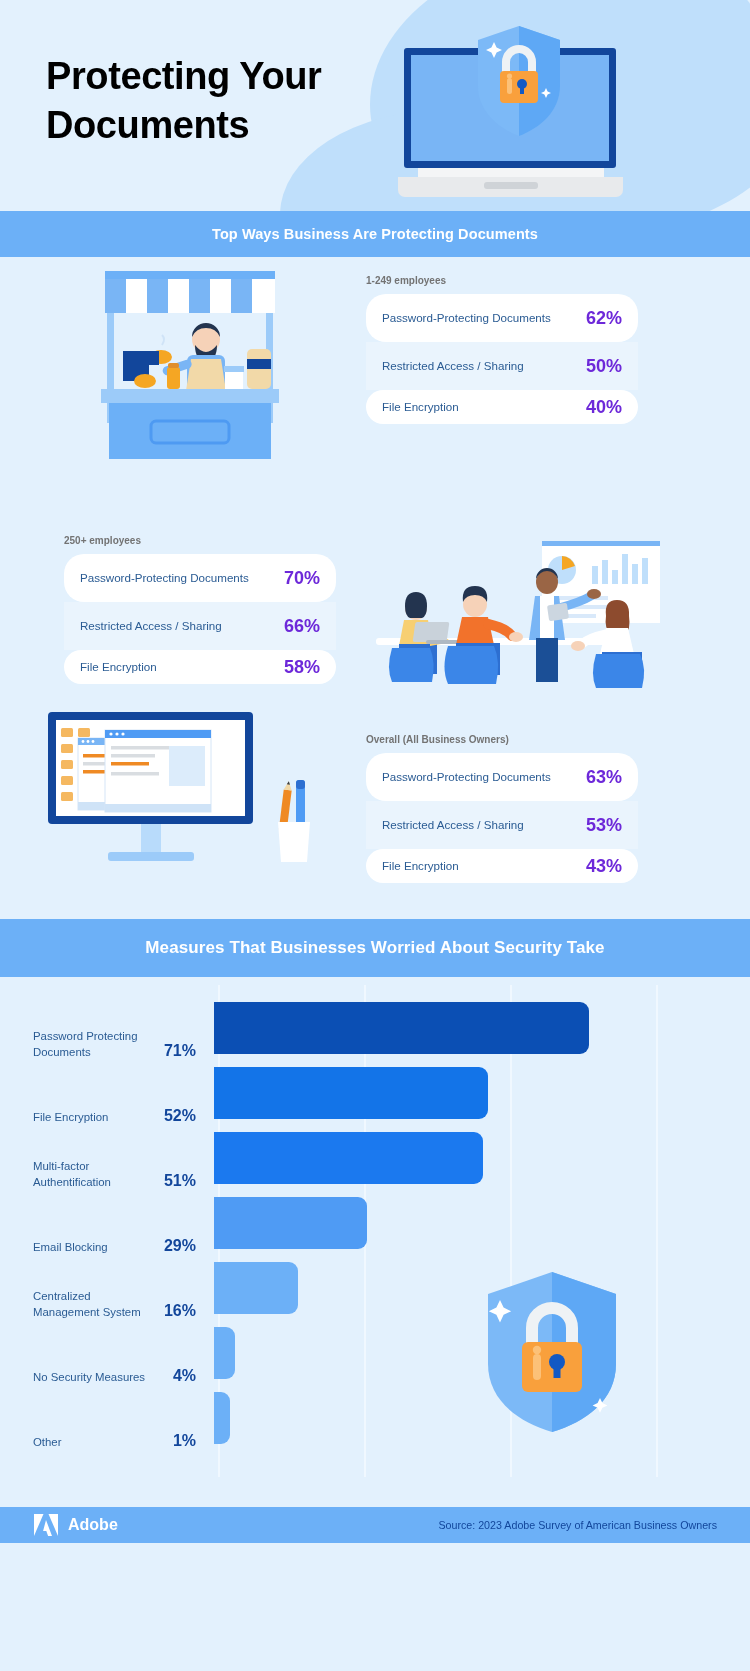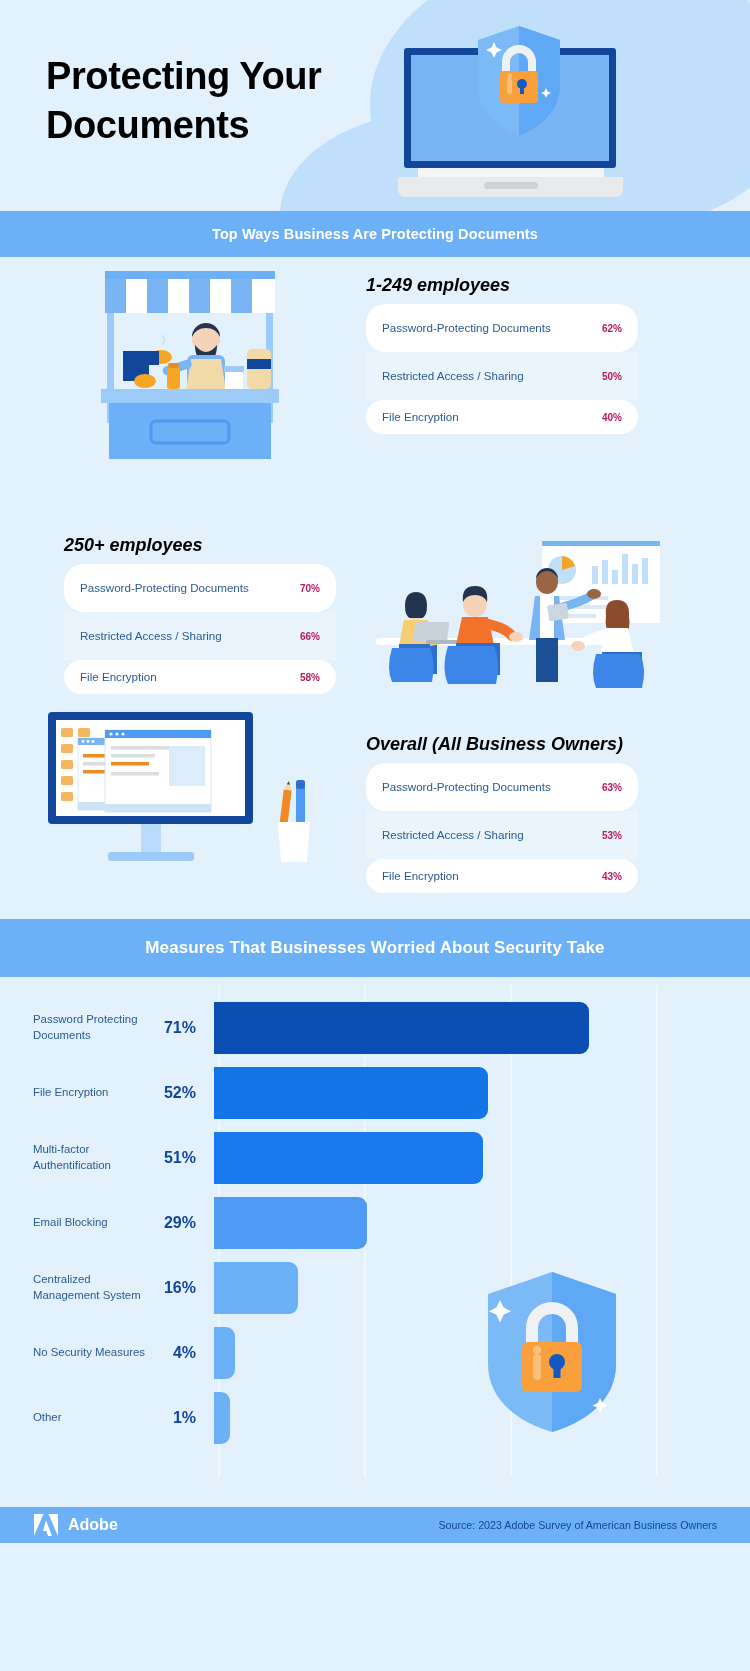--- a/index.html
+++ b/index.html
@@ -36,27 +36,27 @@
   .band { background: #6cb0f7; height: 46px; display:flex; align-items:center; justify-content:center; }
   .band-text { color: #ffffff; font-weight: bold; font-size: 14.5px; letter-spacing: 0.1px; }
   .band-big { height: 58px; }
   .band-big .band-text { font-size: 17px; }
 
   
   .sec1 { position: relative; height: 242px; }
   .stall { position: absolute; left: 99px; top: 10px; width: 182px; height: 200px; }
 
   .tbl { position: absolute; width: 272px; }
-  .tbl-title { font-size: 18px; font-weight: bold; color: #000000; margin-bottom: 8px; font-style: italic; }
+  .tbl-title { font-size: 10px; font-weight: bold; color: #737373; margin-bottom: 8px; }
   .row { display:flex; align-items:center; justify-content:space-between; padding: 0 16px;
          height: 48px; }
   .row.white { background: #ffffff; border-radius: 20px; }
   .row.tint { background: #eaf4fd; }
   .row-label { font-size: 11.6px; color: #2a5b93; line-height: 1.42; }
-  .row-val { font-size: 10px; font-weight: bold; color: #be185d; }
+  .row-val { font-size: 18px; font-weight: bold; color: #6d28d9; }
   .row.short { height: 34px; }
 
   .tbl1 { left: 366px; top: 18px; }
   .tbl2 { left: 64px; top: 36px; }
   .tbl3 { left: 366px; top: 30px; }
 
   
   .sec2 { position: relative; height: 205px; }
   .meeting { position: absolute; left: 344px; top: 5px; width: 320px; height: 185px; }
 
@@ -66,21 +66,21 @@
   .mon-frame { width: 205px; height: 112px; background: #12469b; border-radius: 4px; padding: 8px; }
   .mon-inner { width: 100%; height: 100%; background: #ffffff; position: relative; overflow: hidden; }
   .mon-stand { width: 20px; height: 28px; background: #b8dbfb; margin: 0 auto; }
   .mon-foot { width: 86px; height: 9px; background: #9ccbf9; border-radius: 3px; margin: 0 auto; }
   .cup { position: absolute; left: 272px; top: 70px; width: 42px; }
 
   
   .chart { position: relative; height: 530px; background: #e3f1fd; padding-top: 18px; }
   .gridlines { position:absolute; left:0; top:0; width:100%; height:100%; }
   .gl { position: absolute; top: 8px; bottom: 30px; width: 2px; background: #f0f8ff; }
-  .bar-row { position: relative; height: 65px; display: flex; align-items: center; }
+  .bar-row { position: relative; height: 65px; display: flex; align-items: flex-end; }
   .bar-label { width: 150px; padding-left: 33px; font-size: 11.4px; color: #2a5b93; line-height: 1.35; }
   .bar-pct { width: 46px; font-size: 16px; font-weight: bold; color: #12469b; text-align: right; }
   .bar-track { position: relative; flex: 1; height: 100%; display:flex; align-items:center; padding-left: 18px;}
   .bar { height: 52px; border-radius: 0 9px 9px 0; }
   .shield-sm { position: absolute; left: 488px; top: 295px; width: 128px; height: 160px; z-index: 3; }
 
   
   .footer { height: 36px; background: #6cb0f7; display: flex; align-items: center;
             justify-content: space-between; padding: 0 33px; }
   .brand { display: flex; align-items: center; gap: 9px; }

